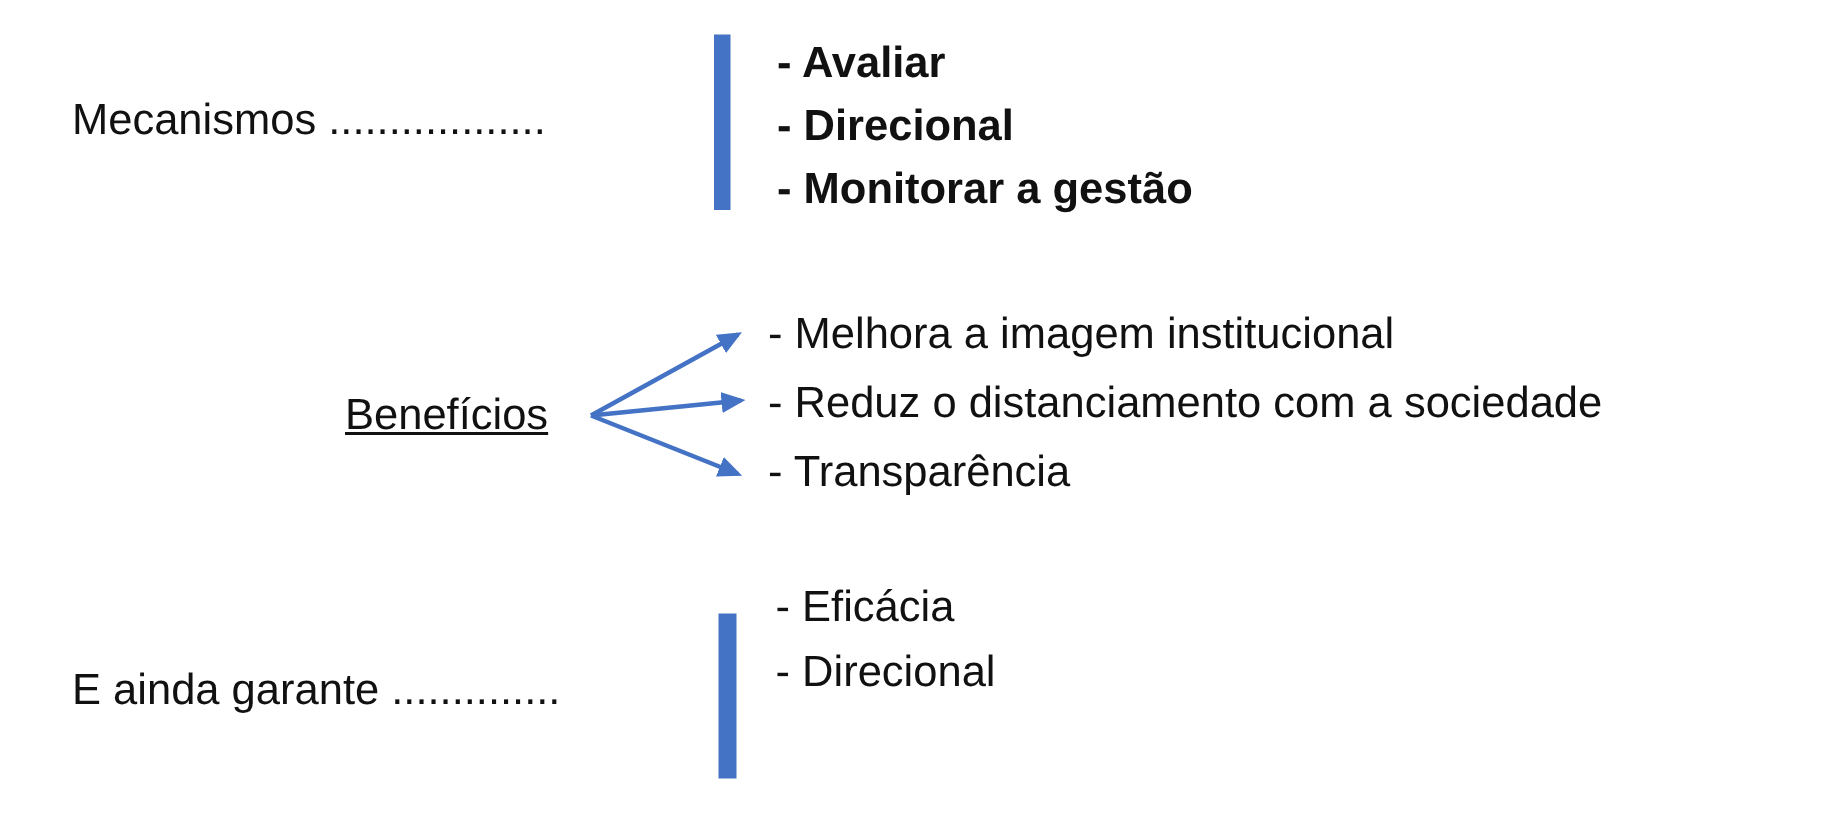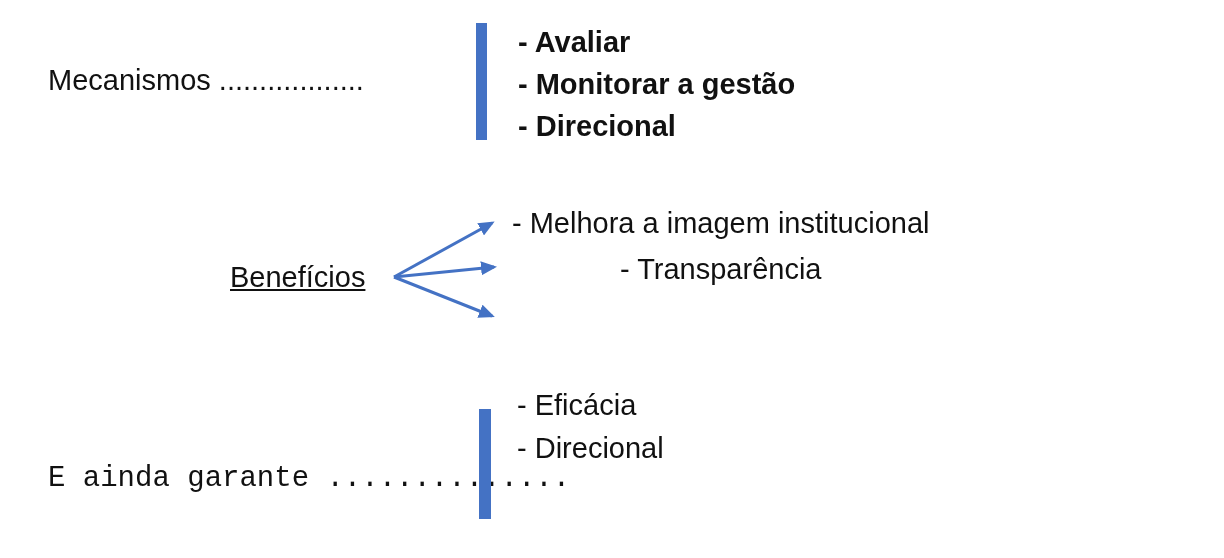--- a/index.html
+++ b/index.html
@@ -42,40 +42,41 @@
 </style>
 </head>
 <body>
 
 <div class="canvas">
 
   <div class="label" style="left:48px; top:62px;">Mecanismos ..................</div>
   <div class="vbar" style="left:476px; top:23px; height:117px;"></div>
   <div class="list" style="left:518px; top:21px; line-height:42px;font-weight:bold;">
     <div>- Avaliar</div>
+    <div>- Direcional</div>
     <div>- Monitorar a gestão</div>
-    <div>- Direcional</div>
   </div>
 
   <div class="label" style="left:230px; top:259px;text-decoration:underline;">Benefícios</div>
   <svg class="arrows-svg" viewBox="0 0 122 116">
     <defs>
       <marker id="ah" markerUnits="userSpaceOnUse" markerWidth="16" markerHeight="14" refX="13" refY="7" orient="auto">
         <path d="M0,0 L16,7 L0,14 Z" fill="#4472C4"></path>
       </marker>
     </defs>
     <line x1="8" y1="67" x2="106" y2="13" stroke="#4472C4" stroke-width="3" marker-end="url(#ah)"></line>
     <line x1="8" y1="67" x2="108" y2="57" stroke="#4472C4" stroke-width="3" marker-end="url(#ah)"></line>
     <line x1="8" y1="67" x2="106" y2="106" stroke="#4472C4" stroke-width="3" marker-end="url(#ah)"></line>
   </svg>
-  <div class="list" style="left:512px; top:200px; line-height:46px;text-align:center;">
+  <div class="list" style="left:512px; top:200px; line-height:46px;">
     <div>- Melhora a imagem institucional</div>
+    <div>- Reduz o distanciamento com a sociedade</div>
     <div>- Transparência</div>
   </div>
 
-  <div class="label" style="left:48px; top:461px;font-family:Liberation Mono, monospace;">E ainda garante ..............</div>
+  <div class="label" style="left:48px; top:442px;">E ainda garante ..............</div>
   <div class="vbar" style="left:479px; top:409px; height:110px; width:12px;"></div>
   <div class="list" style="left:517px; top:384px; line-height:43px;">
     <div>- Eficácia</div>
     <div>- Direcional</div>
   </div>
 
 </div>
 
 </body></html>

